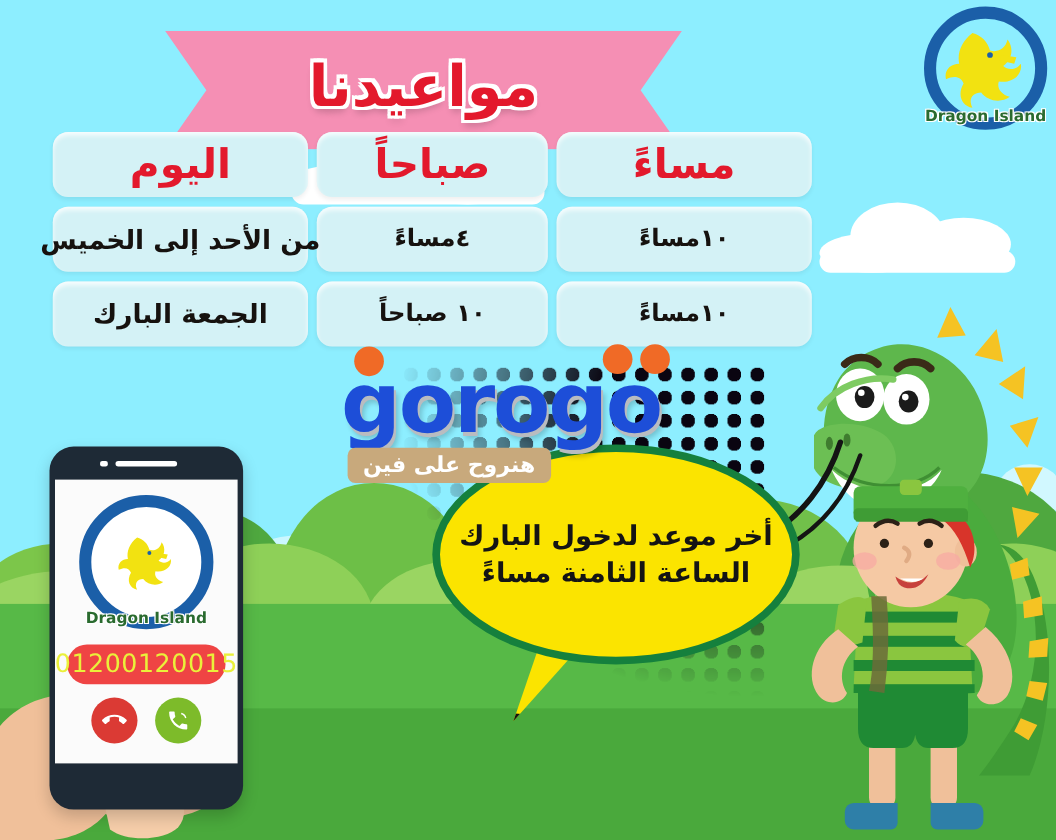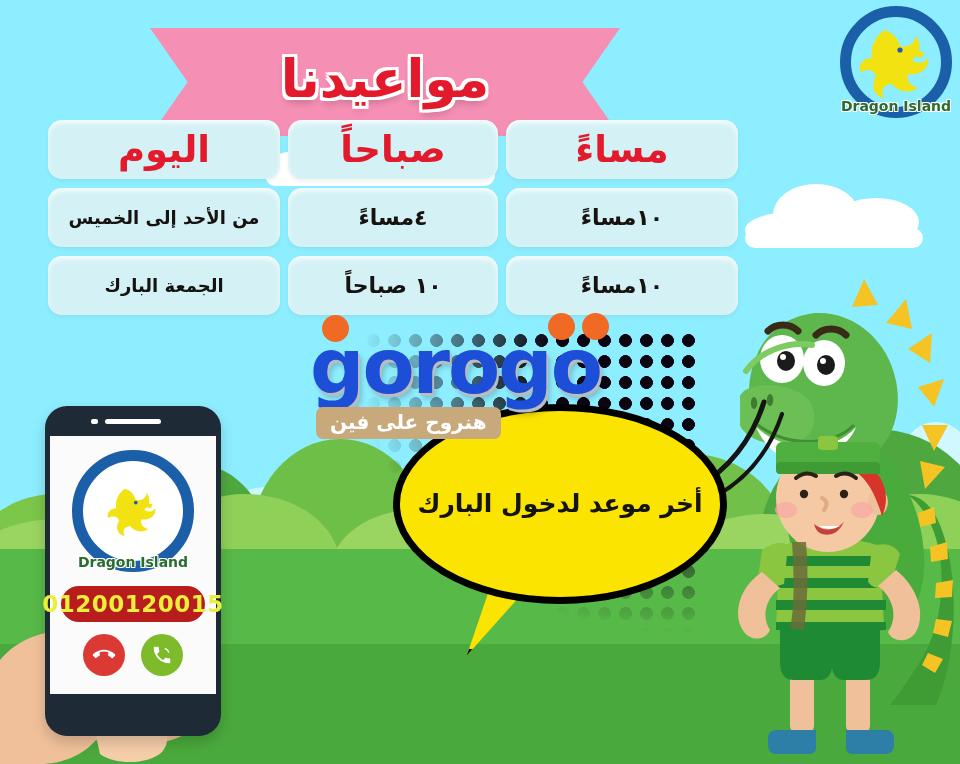--- a/index.html
+++ b/index.html
@@ -55,42 +55,42 @@
     background:#d4f2f6;border-radius:14px;height:59px;
     display:flex;align-items:center;justify-content:center;
     box-shadow:inset 0 3px 5px rgba(255,255,255,.85), 0 2px 4px rgba(0,0,0,.06);
     position:relative;
   }
   .cell.day{width:232px;}
   .cell.morn{width:210px;}
   .cell.eve{width:232px;}
   .cell .txt{font-size:22px;font-weight:bold;color:#16120f;white-space:nowrap;}
   .thead .txt{color:#e3192c;font-size:37px;}
-  .cell.day .txt{font-size:18px;}
+  .cell.day .txt{font-size:24px;}
   .thead .cell.day .txt{font-size:37px;}
 
   
   .wm{position:absolute;left:310px;top:333px;pointer-events:none;}
   .wm-word{
     font-family:"DejaVu Sans","Liberation Sans",sans-serif;
     font-size:76px;font-weight:bold;color:#1d4ed8;letter-spacing:-2px;
     line-height:.9;
     text-shadow:2px 3px 0 #b9bcc0, 4px 6px 5px rgba(0,0,0,.18);
     direction:ltr;
   }
   .wm-dot{position:absolute;width:27px;height:27px;border-radius:50%;background:#f06a26;}
   .wm-tag{
     position:absolute;left:6px;top:74px;background:#c8a97c;border-radius:7px;
     padding:3px 14px 5px;color:#fff;font-size:20px;font-weight:bold;text-align:right;
   }
 
   
   .bubble{
     position:absolute;left:393px;top:404px;width:320px;height:186px;
-    background:#fbe400;border:7px solid #000000;border-radius:50%;
+    background:#fbe400;border:7px solid #15803d;border-radius:50%;
     display:flex;align-items:center;justify-content:center;text-align:center;
   }
   .bubble-txt{
     color:#141414;font-size:25px;font-weight:bold;line-height:1.35;
     padding:0 16px;
   }
   .bubble-tail{
     position:absolute;left:465px;top:525px;width:90px;height:120px;
     background:#fbe400;border:7px solid #141414;
     clip-path:polygon(74% 0%, 100% 6%, 6% 100%, 30% 30%);
@@ -124,23 +124,23 @@
   .logo-ring{
     width:100px;height:100px;border-radius:50%;border:11px solid #1b5fa8;
     display:flex;align-items:center;justify-content:center;position:relative;background:#fff;
   }
   .logo-name{
     position:absolute;left:0;right:0;bottom:2px;text-align:center;
     font-size:14px;font-weight:bold;color:#2a6b2f;direction:ltr;
     text-shadow:-1px -1px 0 #fff,1px -1px 0 #fff,-1px 1px 0 #fff,1px 1px 0 #fff;
   }
   .phone-number{
-    position:absolute;left:11px;top:150px;width:144px;height:36px;background:#b91c1c;
+    position:absolute;left:11px;top:150px;width:144px;height:36px;background:#ef4444;
     border-radius:18px;display:flex;align-items:center;justify-content:center;
-    color:#eaf03a;font-size:23px;font-weight:bold;letter-spacing:.5px;direction:ltr;
+    color:#eaf03a;font-size:23px;font-weight:normal;letter-spacing:.5px;direction:ltr;
   }
   .callbtns{position:absolute;left:0;right:0;top:198px;display:flex;justify-content:center;gap:16px;}
   .cbtn{width:42px;height:42px;border-radius:50%;display:flex;align-items:center;justify-content:center;}
   .cbtn.answer{background:#7dbb2a;}
   .cbtn.decline{background:#db3a34;}
 
   
   .brand{position:absolute;right:8px;top:6px;width:112px;height:112px;}
   .brand-ring{
     position:absolute;inset:0;border-radius:50%;border:11px solid #1b5fa8;
@@ -355,20 +355,21 @@
   <svg style="position:absolute;left:690px;top:392px;width:120px;height:120px;pointer-events:none;">
     <path d="M6 96 C38 78 62 48 74 10" stroke="#141414" stroke-width="5" fill="none" stroke-linecap="round"></path>
     <path d="M26 104 C58 86 80 58 92 22" stroke="#141414" stroke-width="4" fill="none" stroke-linecap="round"></path>
   </svg>
 
   <div class="tail-cover"></div>
   <div class="bubble-tail"></div>
   <div class="bubble">
     <div class="bubble-txt">
       <div>أخر موعد لدخول البارك</div>
+      <div>الساعة الثامنة مساءً</div>
     </div>
   </div>
 
   <svg style="position:absolute;left:0;top:540px;width:300px;height:224px;">
     <path d="M0 224 L0 120 C20 96 56 84 92 96 C120 106 140 128 150 150
              C162 142 186 140 196 152 C208 166 202 186 186 194
              C164 206 120 210 96 200 C84 214 64 224 40 224 Z" fill="#f0c09a"></path>
     <path d="M96 196 C108 178 130 170 150 176 C168 182 172 200 162 212
              C150 224 116 226 100 214 Z" fill="#f5cda9"></path>
   </svg>

